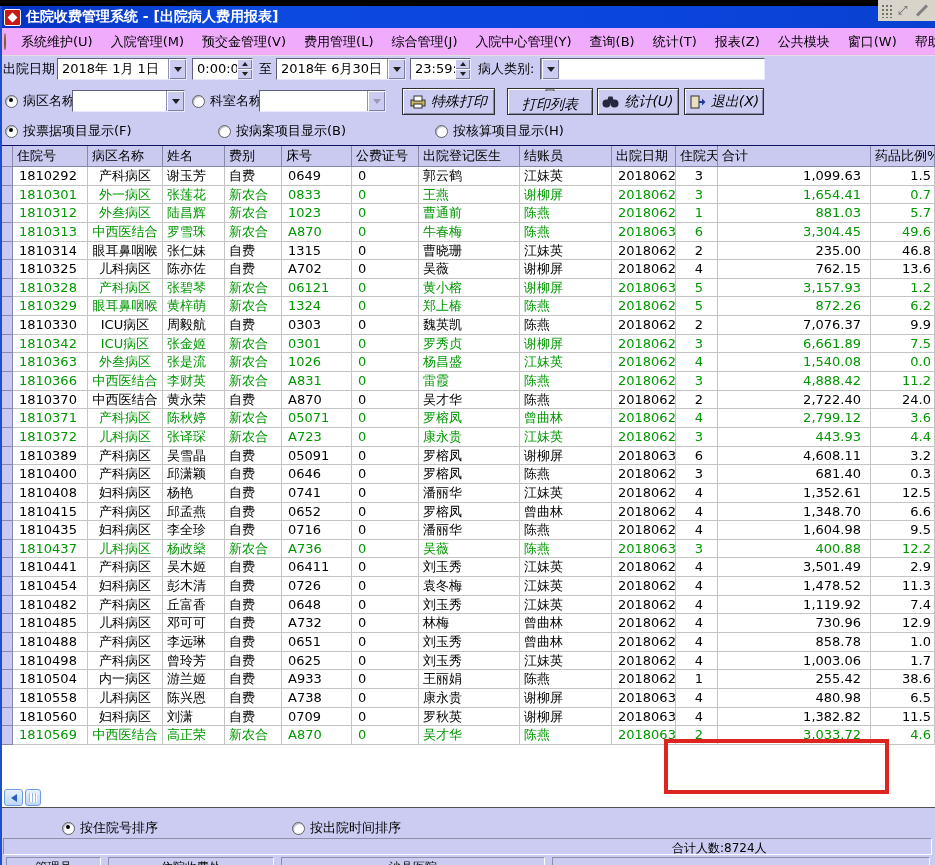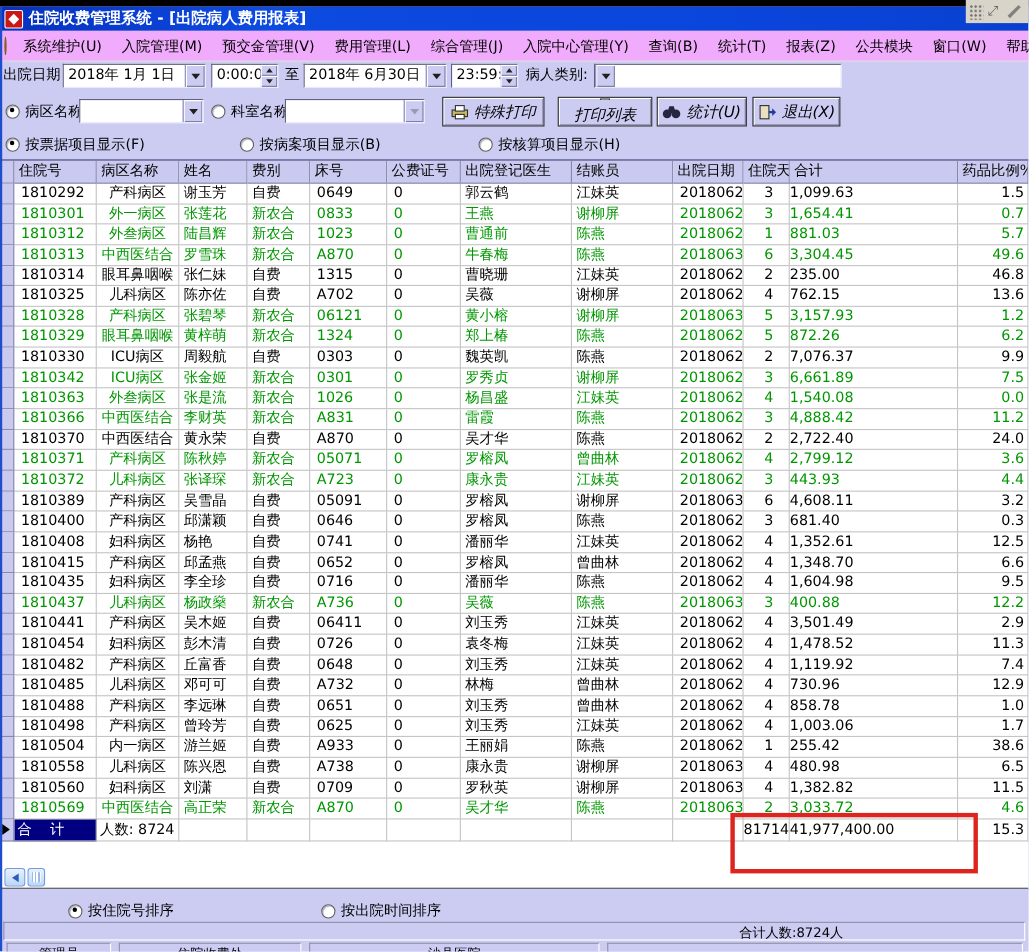--- a/index.html
+++ b/index.html
@@ -75,21 +75,21 @@
   .c0{width:75px;padding-left:6px;}
   .c1{width:75px;text-align:center;}
   .c2{width:62px;padding-left:4px;}
   .c3{width:57px;padding-left:4px;}
   .c4{width:70px;padding-left:6px;}
   .c5{width:67px;padding-left:6px;}
   .c6{width:101px;padding-left:4px;}
   .c7{width:92px;padding-left:4px;}
   .c8{width:64px;padding-left:6px;}
   .c9{width:42px;text-align:right;padding-right:14px;}
-  .c10{width:153px;text-align:left;padding-right:9px;}
+  .c10{width:153px;text-align:right;padding-right:9px;}
   .c11{width:64px;text-align:right;padding-right:3px;}
   .ghead .c1,.ghead .c9,.ghead .c10,.ghead .c11{text-align:left;padding-left:4px;}
   .grow.green .cell{color:#009600;}
   .total-row{height:20px;}
   .total-row .cell{line-height:19px;}
   .total-row .sel-cell{background:#000080;color:#fff;}
   .total-row .count-cell{text-align:left;padding-left:3px;}
   .tri{position:absolute;left:2px;top:4px;width:0;height:0;
        border-top:5px solid transparent;border-bottom:5px solid transparent;
        border-left:7px solid #000;}
@@ -736,35 +736,20 @@
         <div class="cell c4">A870</div>
         <div class="cell c5">0</div>
         <div class="cell c6">吴才华</div>
         <div class="cell c7">陈燕</div>
         <div class="cell c8">20180630</div>
         <div class="cell c9">2</div>
         <div class="cell c10">3,033.72</div>
         <div class="cell c11">4.6</div>
       </div>
     </div>
-  <div class="grow total-row">
-    <div class="cell ind"><span class="tri"></span></div>
-    <div class="cell c0 sel-cell" style="padding-left:3px;">合    计</div>
-    <div class="cell c1 count-cell">人数: 8724</div>
-    <div class="cell c2"></div>
-    <div class="cell c3"></div>
-    <div class="cell c4"></div>
-    <div class="cell c5"></div>
-    <div class="cell c6"></div>
-    <div class="cell c7"></div>
-    <div class="cell c8"></div>
-    <div class="cell c9">81714</div>
-    <div class="cell c10">41,977,400.00</div>
-    <div class="cell c11">15.3</div>
-  </div>
 </div>
 
 <div class="abs redbox"></div>
 
 <div class="sbtn" style="left:4px;width:19px;">
     <span class="arrl"></span>
   </div>
 <div class="sbtn" style="left:25px;width:16px;">
     <span class="thumbtx"></span>
   </div>

